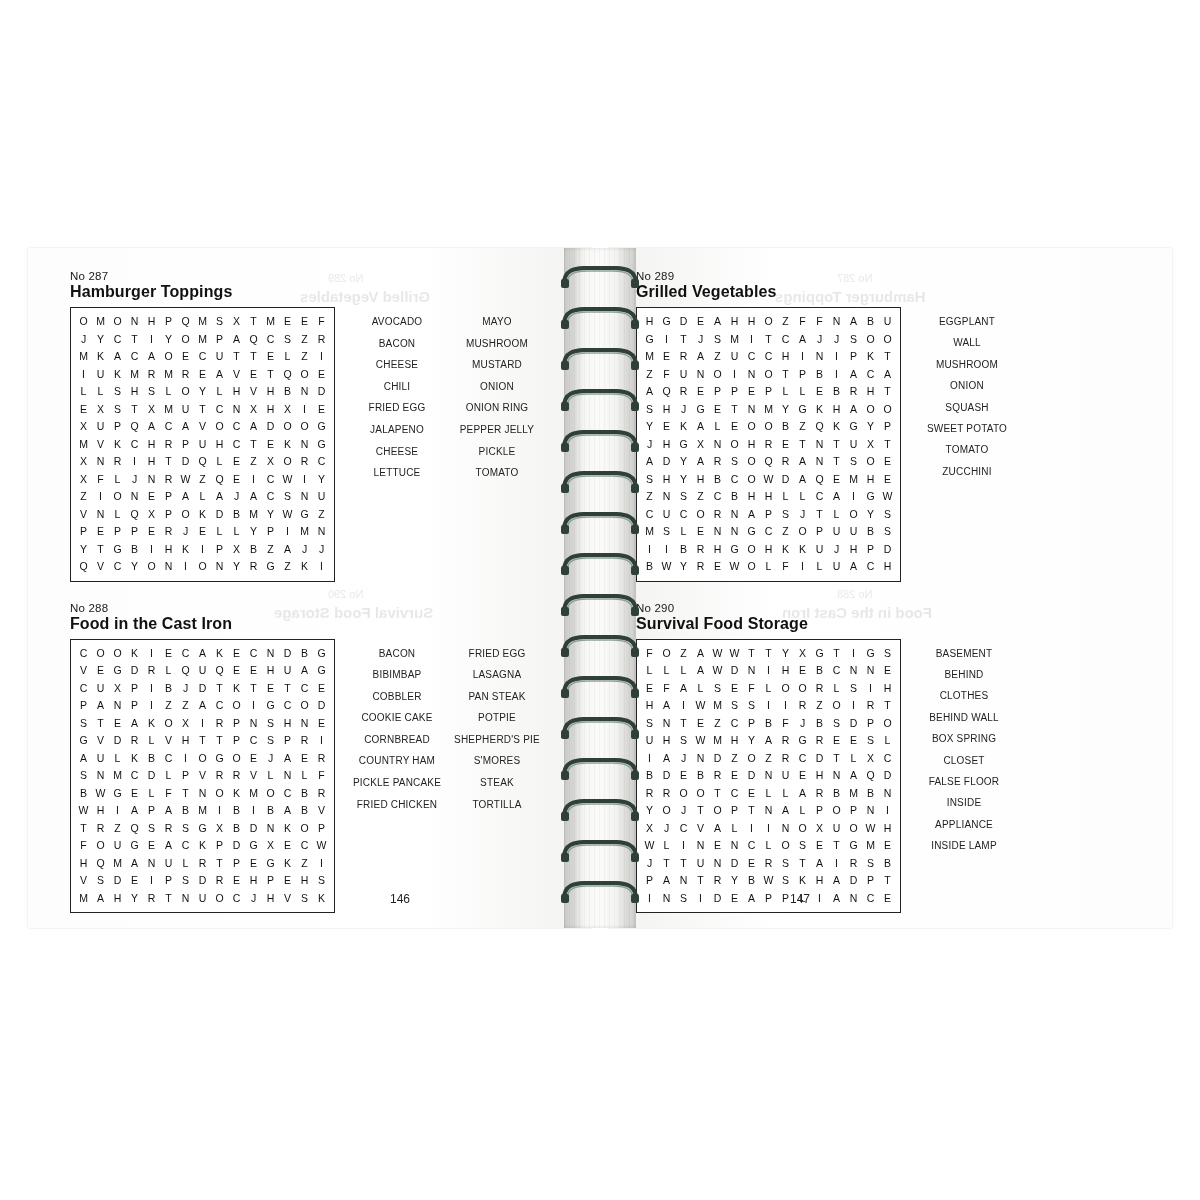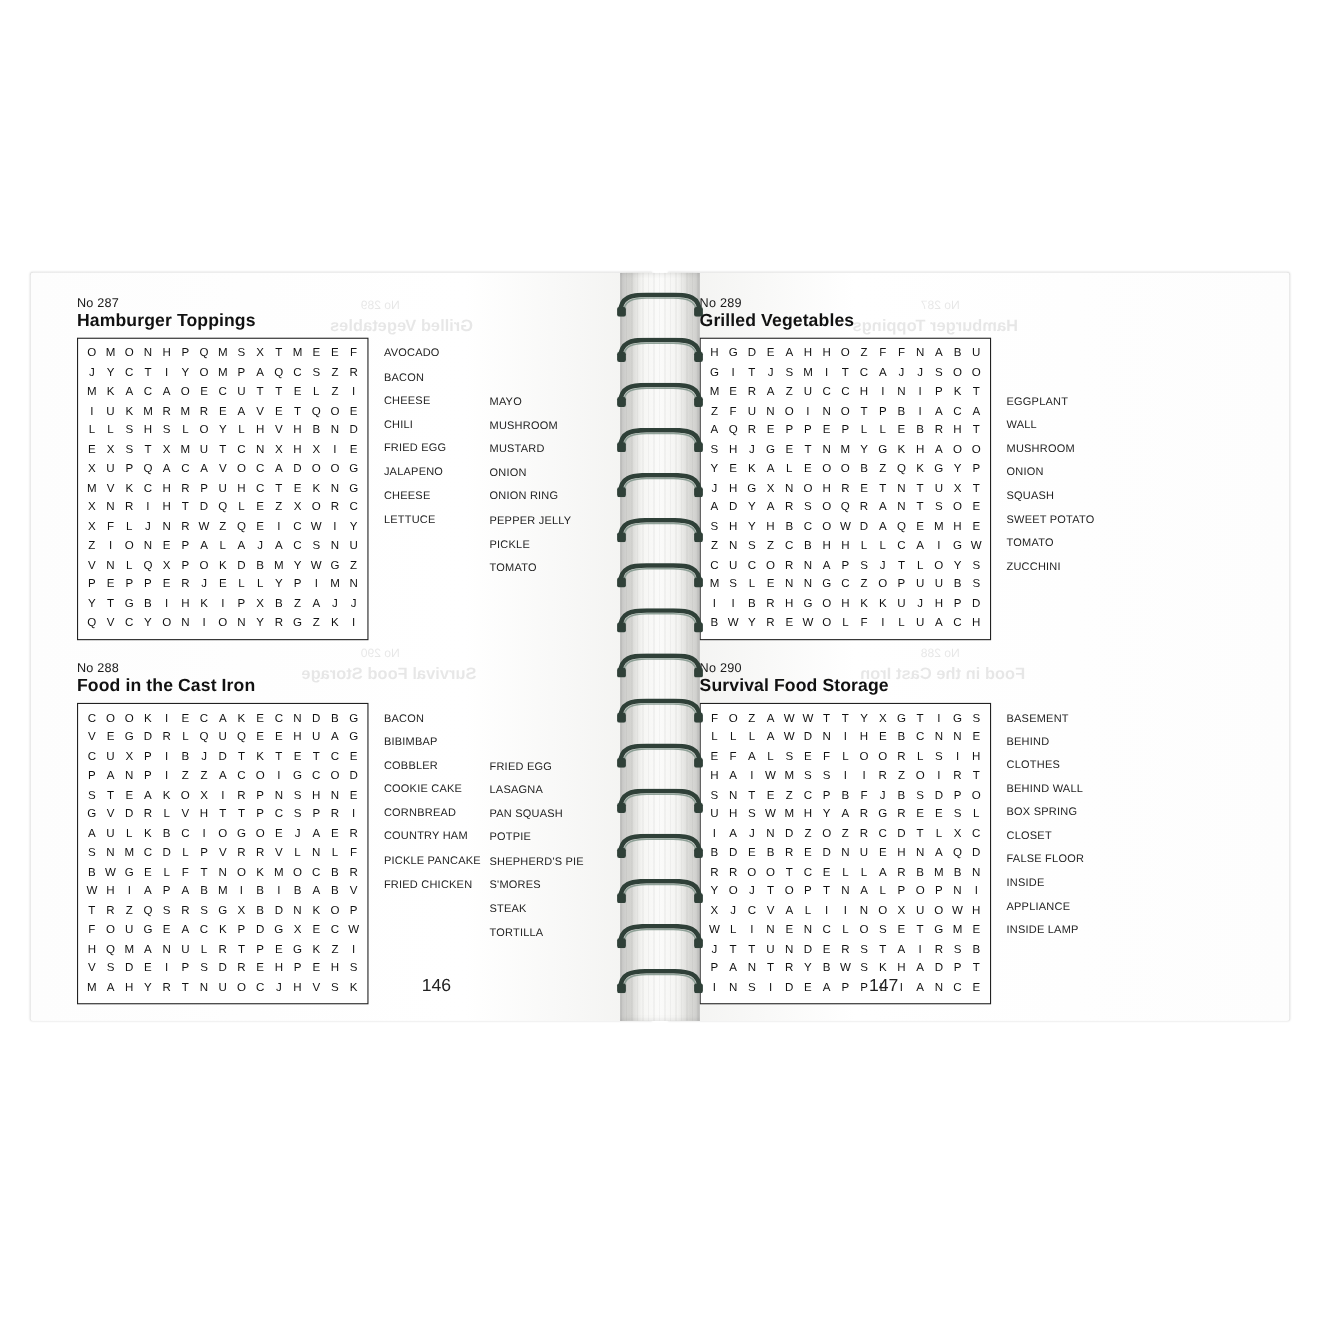--- a/index.html
+++ b/index.html
@@ -83,27 +83,28 @@
     text-align: center;
     font-size: 10.5px;
     line-height: 17.5px;
     color: #111;
     font-family: "Liberation Sans", sans-serif;
   }
   .wordlists {
     display: flex;
     margin-left: 14px;
     padding-top: 4px;
+    text-align: center;
   }
   .wordcol {
     display: flex;
     flex-direction: column;
   }
   .wordcol.c1 { width: 96px; }
-  .wordcol.c2 { width: 104px; margin-top: 44px; }
+  .wordcol.c2 { width: 104px; }
   .word {
     font-size: 10px;
     line-height: 21.6px;
     color: #222;
     letter-spacing: 0.2px;
     white-space: pre-line;
   }
   .page.right .wordcol.c1 { width: 98px; }
   .page.right .wordcol.c2 { width: 104px; }
   .page.right .word { line-height: 21.4px; }
@@ -115,21 +116,21 @@
     color: #222;
     transform: scaleX(-1);
     font-size: 11px;
     pointer-events: none;
     user-select: none;
     white-space: nowrap;
   }
   .pageno {
     position: absolute;
     bottom: 22px;
-    font-size: 16px;
+    font-size: 12px;
     color: #222;
   }
   .page.left .pageno { right: 182px; }
   .page.right .pageno { left: 182px; }
 
   
   .spine {
     position: absolute;
     left: 536px;
     top: 0;
@@ -737,21 +738,21 @@
                   <div class="word">COBBLER</div>
                   <div class="word">COOKIE CAKE</div>
                   <div class="word">CORNBREAD</div>
                   <div class="word">COUNTRY HAM</div>
                   <div class="word">PICKLE PANCAKE</div>
                   <div class="word">FRIED CHICKEN</div>
                 </div>
               <div class="wordcol c2">
                   <div class="word">FRIED EGG</div>
                   <div class="word">LASAGNA</div>
-                  <div class="word">PAN SQUASH</div>
+                  <div class="word">PAN STEAK</div>
                   <div class="word">POTPIE</div>
                   <div class="word">SHEPHERD'S PIE</div>
                   <div class="word">S'MORES</div>
                   <div class="word">STEAK</div>
                   <div class="word">TORTILLA</div>
                 </div>
             </div>
           </div>
         </div>
 

